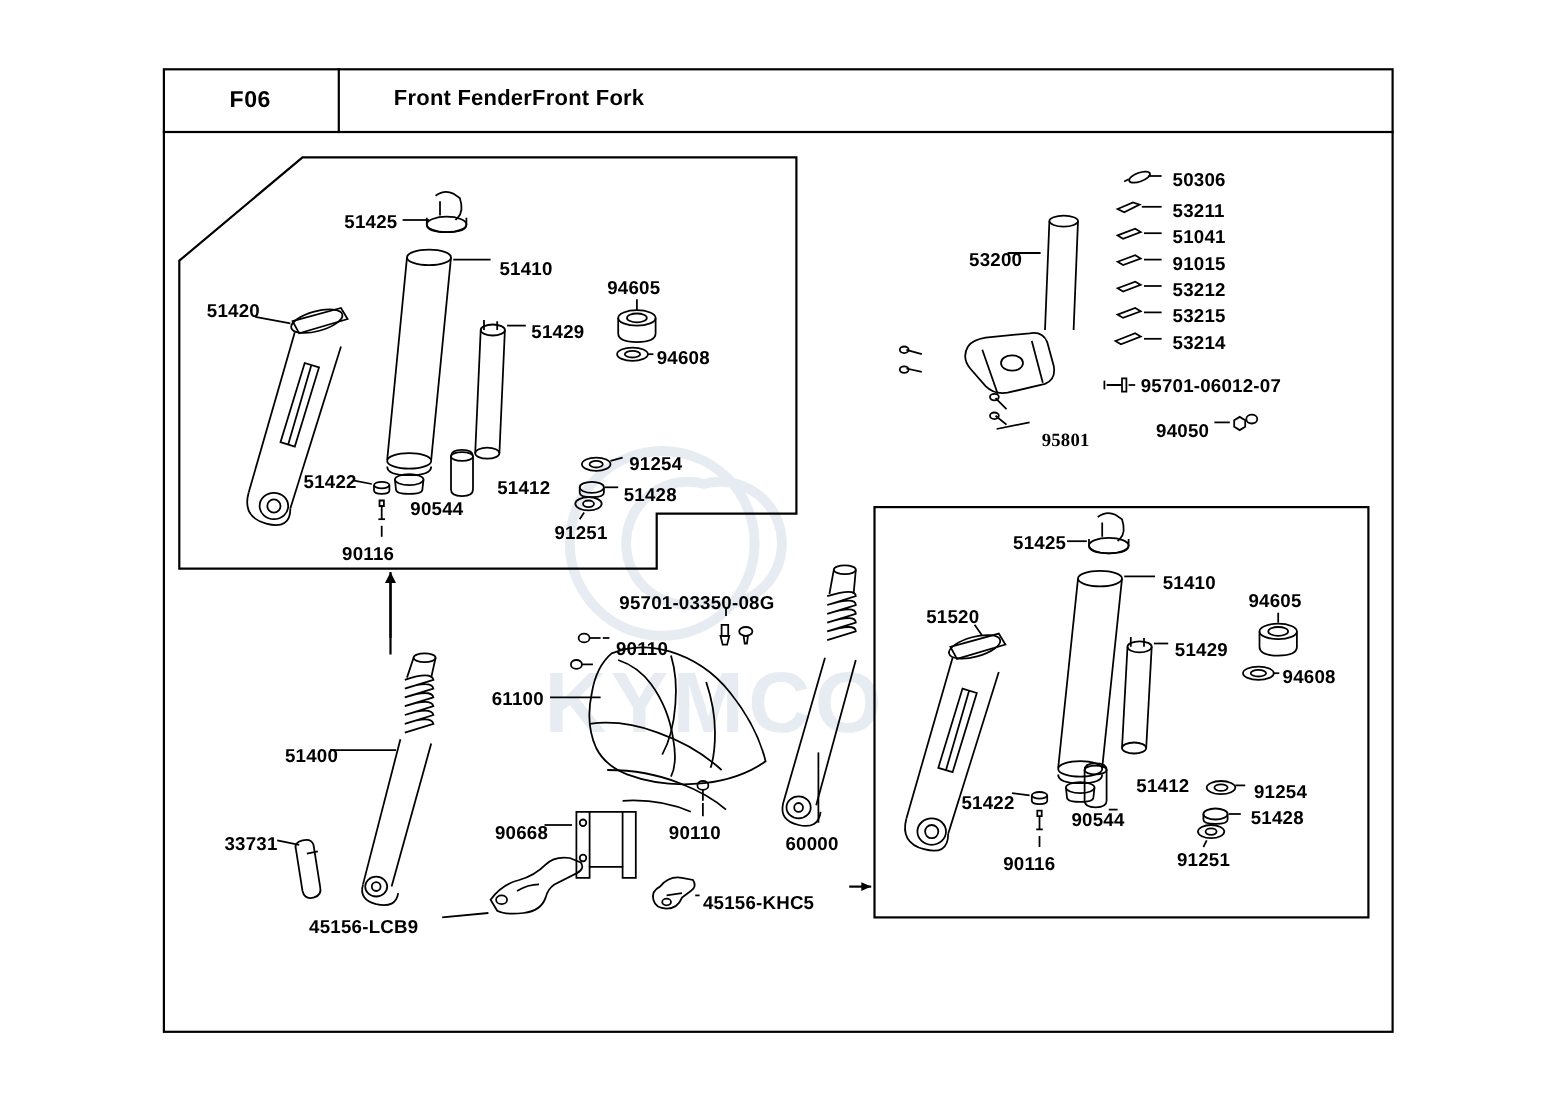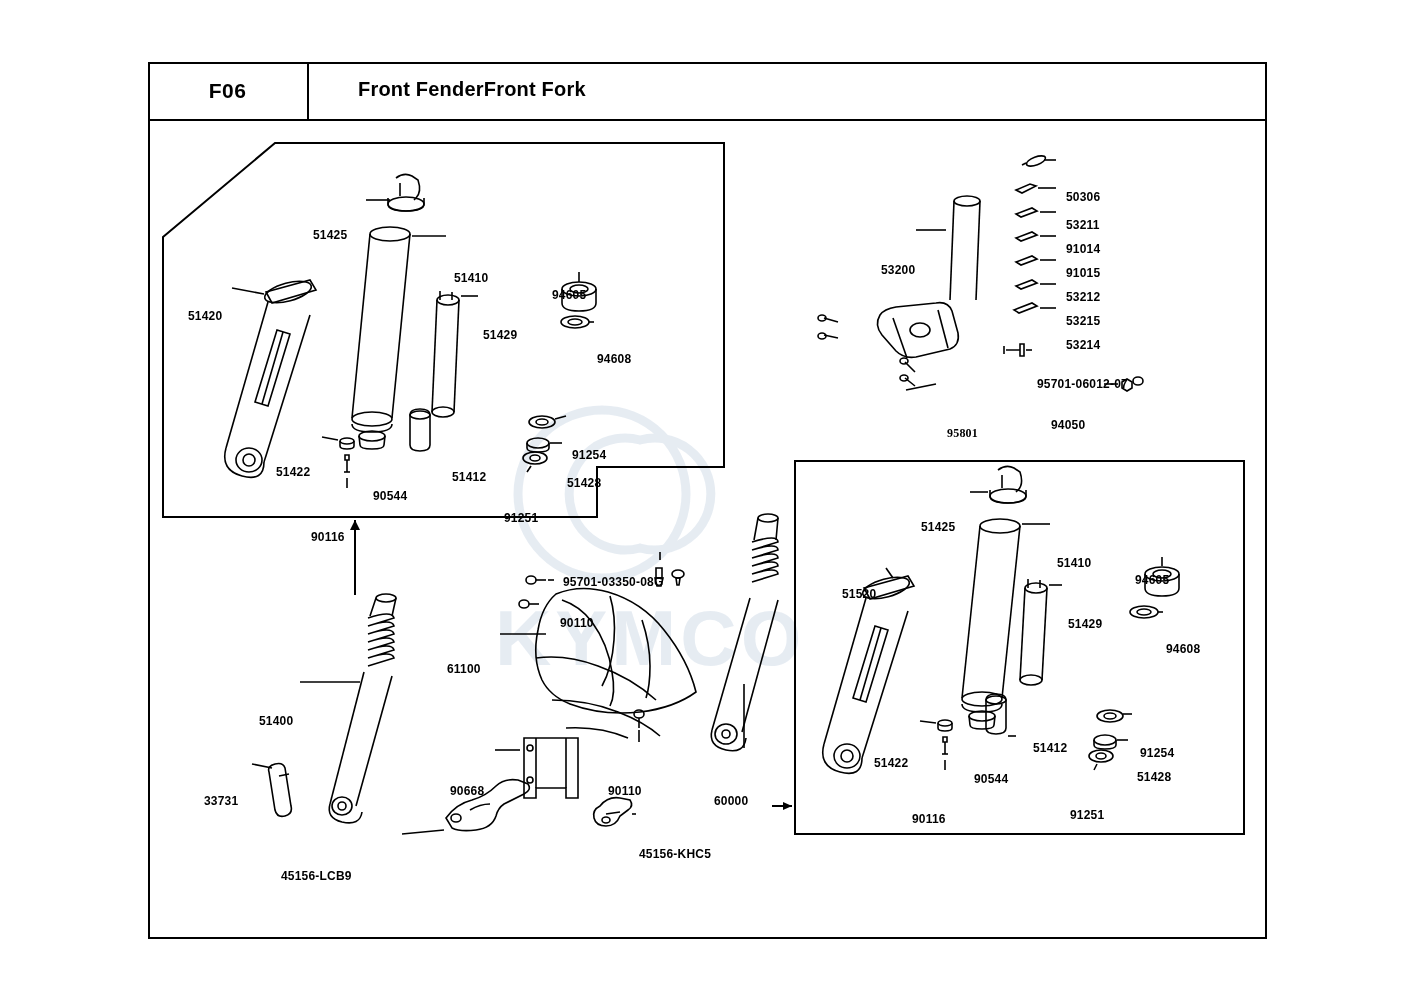--- a/index.html
+++ b/index.html
@@ -91,25 +91,24 @@
     left: 0;
     top: 0;
     width: 1415px;
     height: 1000px;
     pointer-events: none;
   }
 
   
   .lbl {
     position: absolute;
-    font-size: 12px;
+    font-size: 17px;
     font-weight: bold;
     white-space: nowrap;
     letter-spacing: .2px;
-    margin-top: 36px;
   }
 </style>
 </head>
 <body>
 
 <div id="page">
 
   <div class="frame"></div>
   <div class="title-cell">
     <span class="title-code">F06</span>
@@ -455,21 +454,21 @@
   <div class="lbl" style="left:276px; top:429px;">51422</div>
   <div class="lbl" style="left:373px; top:453px;">90544</div>
   <div class="lbl" style="left:452px; top:434px;">51412</div>
   <div class="lbl" style="left:572px; top:412px;">91254</div>
   <div class="lbl" style="left:567px; top:440px;">51428</div>
   <div class="lbl" style="left:504px; top:475px;">91251</div>
   <div class="lbl" style="left:311px; top:494px;">90116</div>
 
   <div class="lbl" style="left:1066px; top:154px;">50306</div>
   <div class="lbl" style="left:1066px; top:182px;">53211</div>
-  <div class="lbl" style="left:1066px; top:206px;">91014</div>
+  <div class="lbl" style="left:1066px; top:206px;">51041</div>
   <div class="lbl" style="left:1066px; top:230px;">91015</div>
   <div class="lbl" style="left:1066px; top:254px;">53212</div>
   <div class="lbl" style="left:1066px; top:278px;">53215</div>
   <div class="lbl" style="left:1066px; top:302px;">53214</div>
   <div class="lbl" style="left:881px;  top:227px;">53200</div>
   <div class="lbl" style="left:1037px; top:341px;">95701-06012-07</div>
   <div class="lbl" style="left:1051px; top:382px;">94050</div>
   <div class="lbl" style="left:947px;  top:390px;font-family:Liberation Serif, serif;">95801</div>
 
   <div class="lbl" style="left:563px; top:539px;">95701-03350-08G</div>

